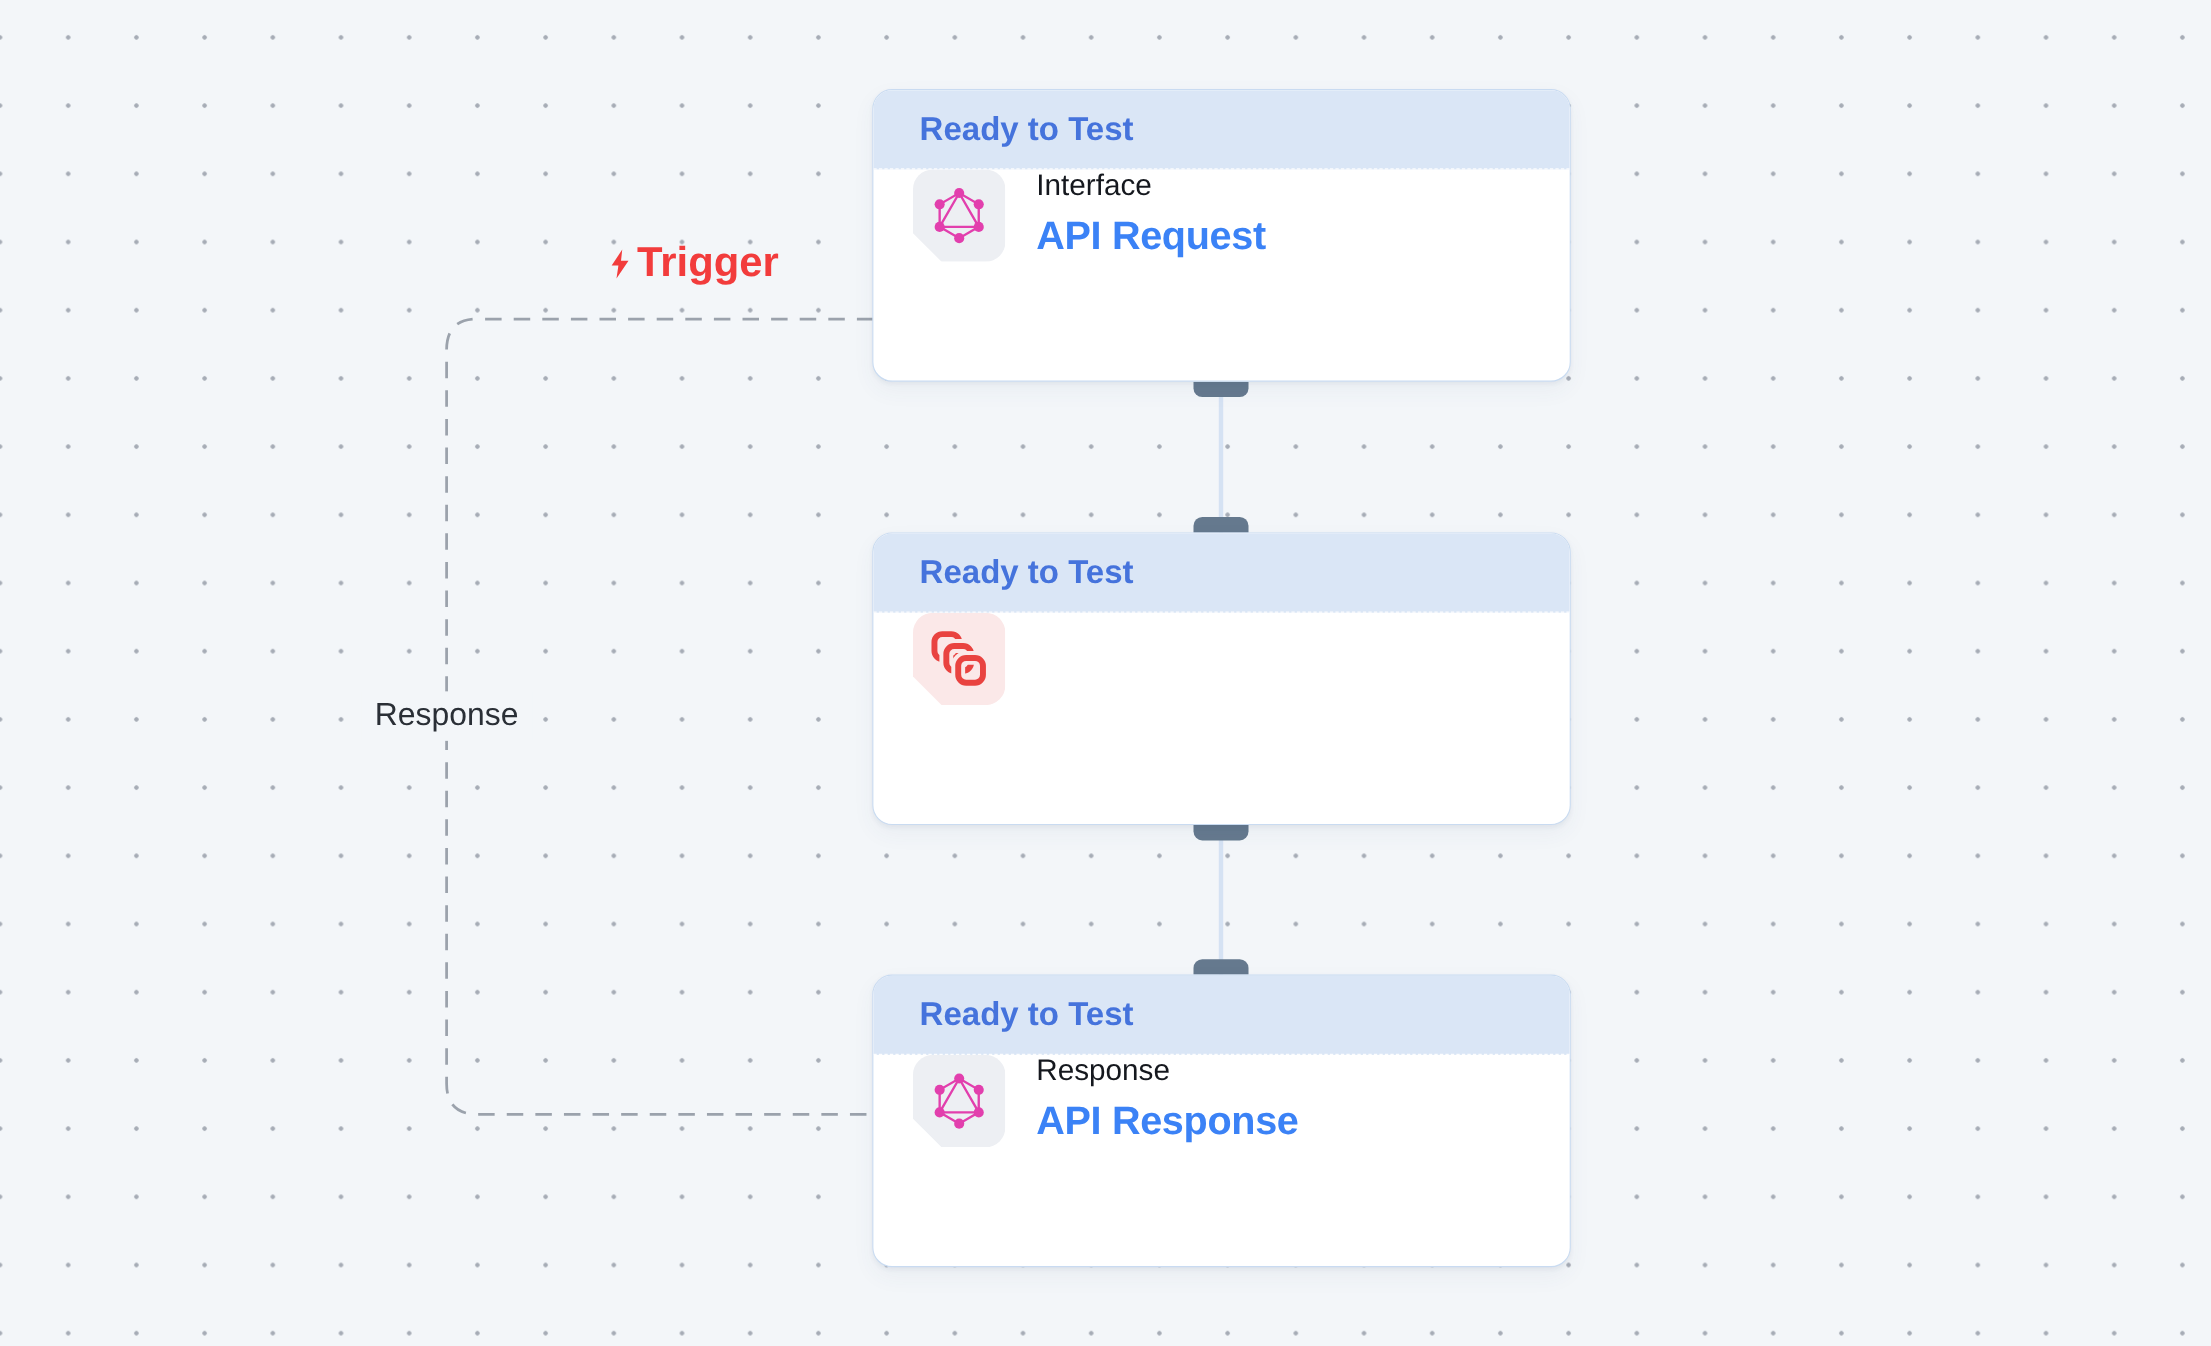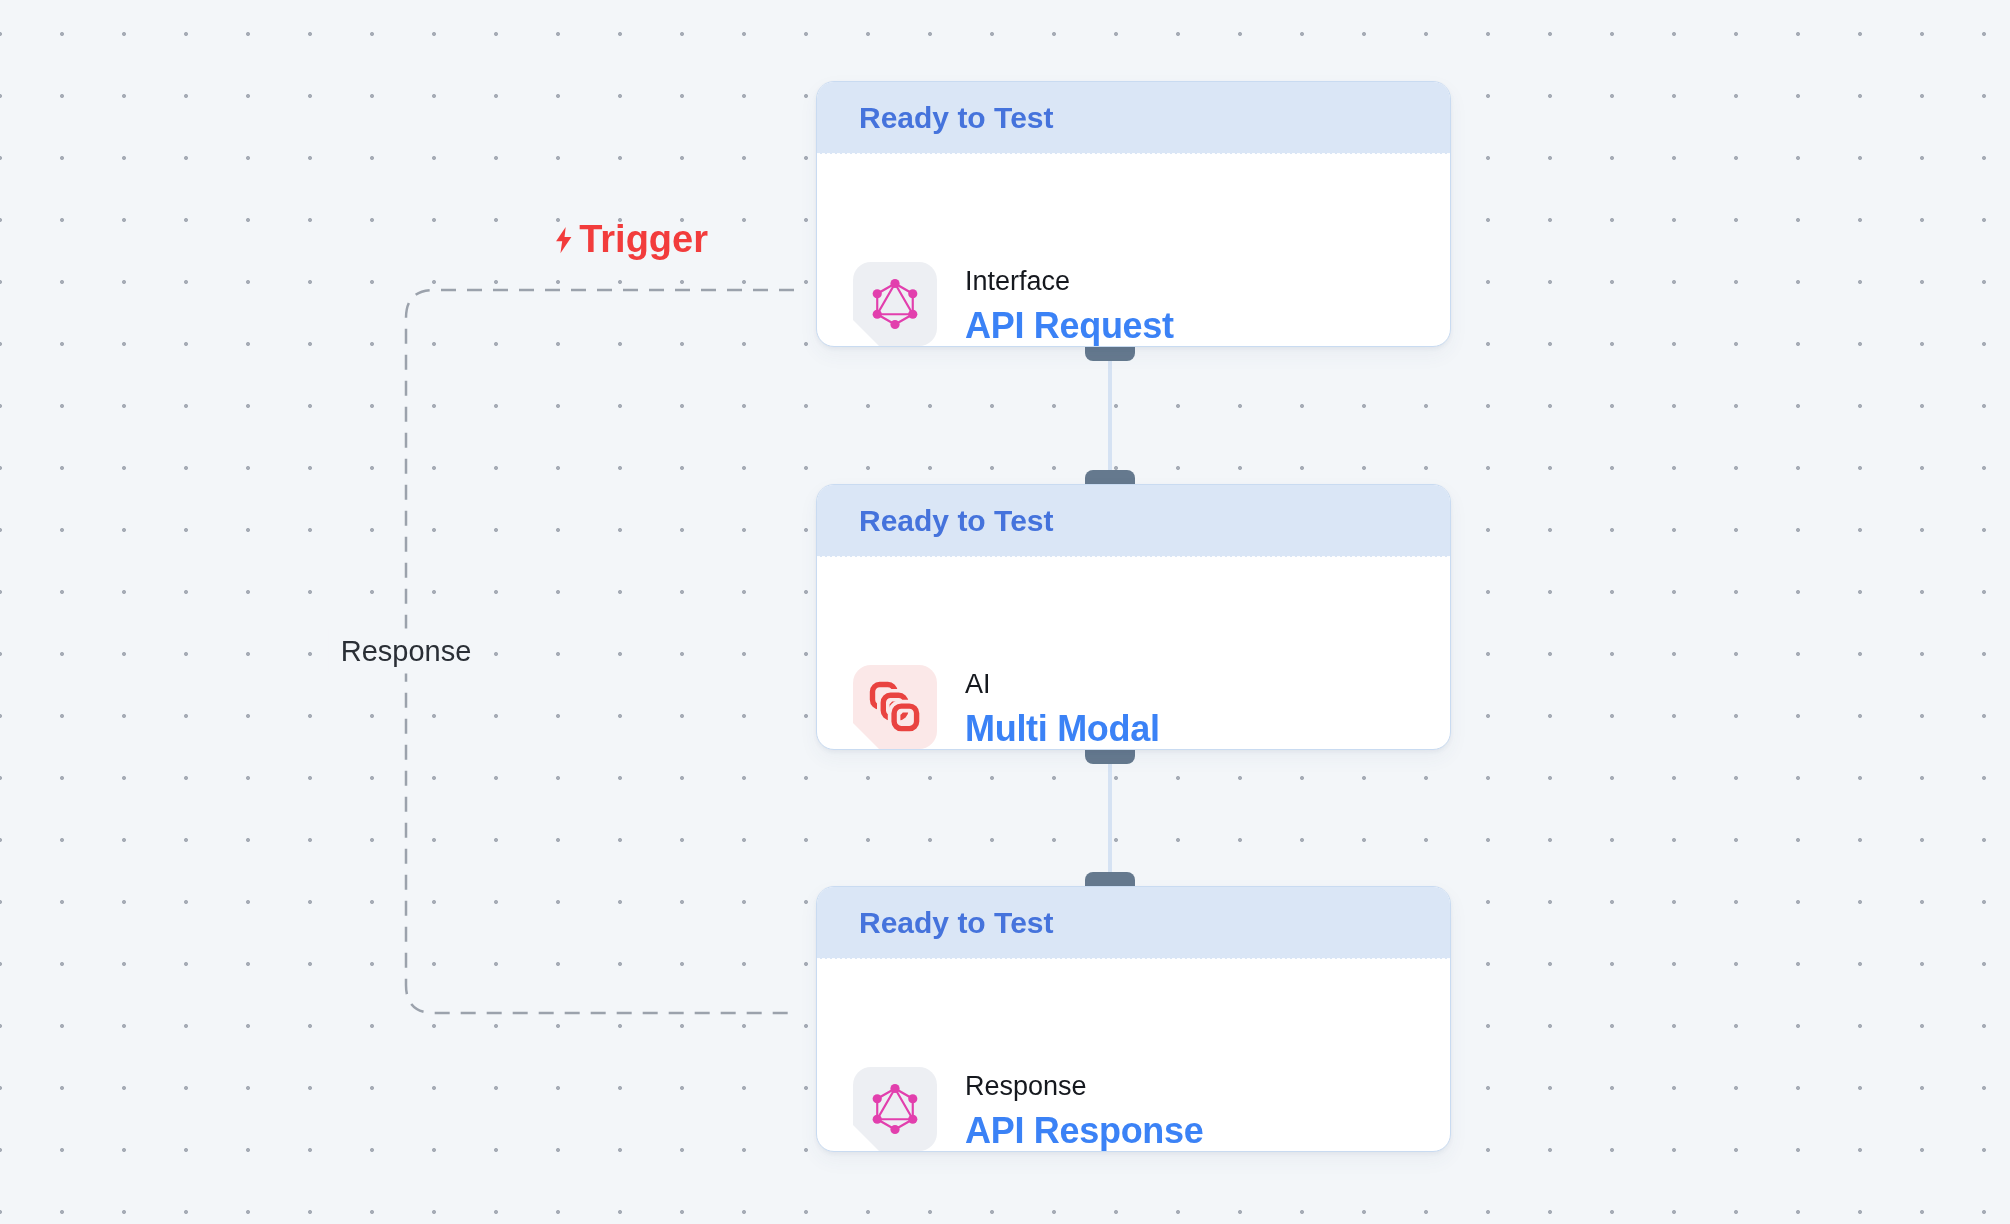--- a/index.html
+++ b/index.html
@@ -65,41 +65,40 @@
     width: 635px;
     height: 266px;
     background: #ffffff;
     border: 1.5px solid #c9dbf1;
     border-radius: 18px;
     box-shadow: 0 2px 4px rgba(50,70,110,0.06), 0 8px 20px rgba(50,70,110,0.05);
     box-sizing: border-box;
     display: flex;
     flex-direction: column;
     overflow: hidden;
-    margin-left: 23px;
   }
   .node-header {
     height: 72px;
     flex: 0 0 72px;
     background: #dae6f6;
     border-bottom: 1.5px dashed rgba(255,255,255,0.9);
     display: flex;
     align-items: center;
     padding-left: 42px;
     box-sizing: border-box;
   }
   .node-status {
     color: #4573dc;
     font-size: 30px;
     font-weight: 600;
   }
   .node-body {
     flex: 1;
     display: flex;
-    align-items: flex-end;
+    align-items: flex-start;
     padding-left: 36px;
     gap: 28px;
   }
   .icon-box {
     width: 84px;
     height: 84px;
     border-radius: 18px;
     clip-path: polygon(0 0, 100% 0, 100% 100%, 26px 100%, 0 calc(100% - 26px));
     display: flex;
     align-items: center;
@@ -185,24 +184,20 @@
         <svg width="54" height="54" viewBox="0 0 60 60">
           <g fill="none">
             <rect x="5" y="5" width="25" height="25" rx="8" stroke="#e94340" stroke-width="6"></rect>
             <rect x="17" y="17" width="25" height="25" rx="8" stroke="#fbe8e8" stroke-width="14"></rect>
             <rect x="17" y="17" width="25" height="25" rx="8" stroke="#e94340" stroke-width="6"></rect>
             <rect x="29" y="29" width="25" height="25" rx="8" stroke="#fbe8e8" stroke-width="14"></rect>
             <rect x="29" y="29" width="25" height="25" rx="8" stroke="#e94340" stroke-width="6"></rect>
           </g>
         </svg>
       </div>
-      <div class="node-text">
-        <div class="node-category">AI</div>
-        <div class="node-title">Multi Modal</div>
-      </div>
     </div>
   </div>
 
   <div class="node" style="top:886px;">
     <div class="node-header">
       <span class="node-status">Ready to Test</span>
     </div>
     <div class="node-body">
       <div class="icon-box gray">
         <svg width="54" height="54" viewBox="0 0 100 100">

